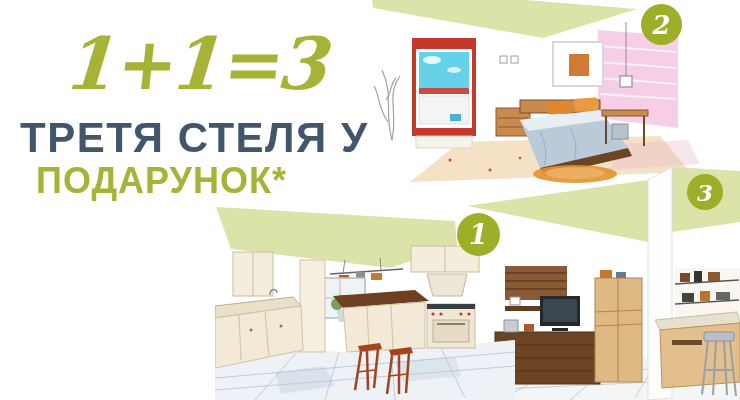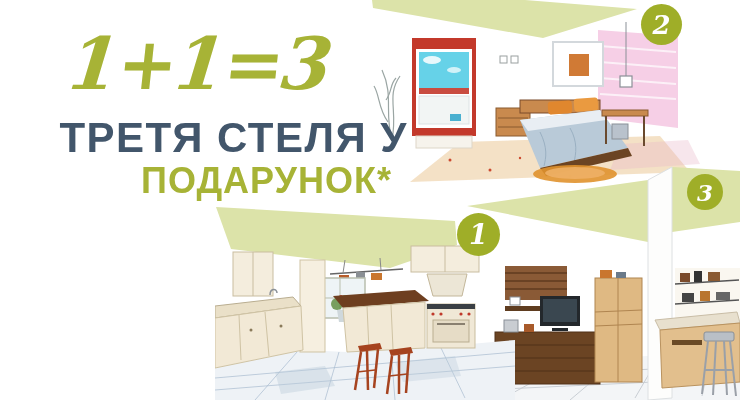--- a/index.html
+++ b/index.html
@@ -12,26 +12,26 @@
   .illo.living{left:460px;top:160px;width:280px;height:240px;z-index:1;}
   .illo.kitchen{left:215px;top:200px;width:300px;height:200px;z-index:2;}
 
   .equation{
     position:absolute;left:50px;top:30px;width:300px;text-align:center;z-index:5;
     font-family:"DejaVu Serif",serif;font-style:italic;font-weight:700;
     font-size:72px;line-height:0.95;letter-spacing:-2px;color:#a7b336;
     transform:skewX(-6deg);
   }
   .line1{
-    position:absolute;left:52px;top:117px;width:356px;text-align:right;z-index:5;
+    position:absolute;left:20px;top:117px;width:356px;text-align:left;z-index:5;
     font-weight:800;font-size:42px;line-height:1;letter-spacing:1.5px;color:#42566b;
     white-space:nowrap;
   }
   .line2{
-    position:absolute;left:36px;top:163px;width:356px;text-align:right;z-index:5;
+    position:absolute;left:36px;top:163px;width:356px;text-align:left;z-index:5;
     font-weight:800;font-size:36px;line-height:1;letter-spacing:1px;color:#a7b336;
     white-space:nowrap;
   }
   .badge{
     position:absolute;z-index:6;border-radius:50%;background:#9fae28;
     display:flex;align-items:center;justify-content:center;
     color:#ffffff;font-family:"DejaVu Serif",serif;font-style:italic;font-weight:700;
   }
   .badge.b1{left:457px;top:213px;width:43px;height:43px;font-size:27px;}
   .badge.b2{left:641px;top:4px;width:41px;height:41px;font-size:26px;}

